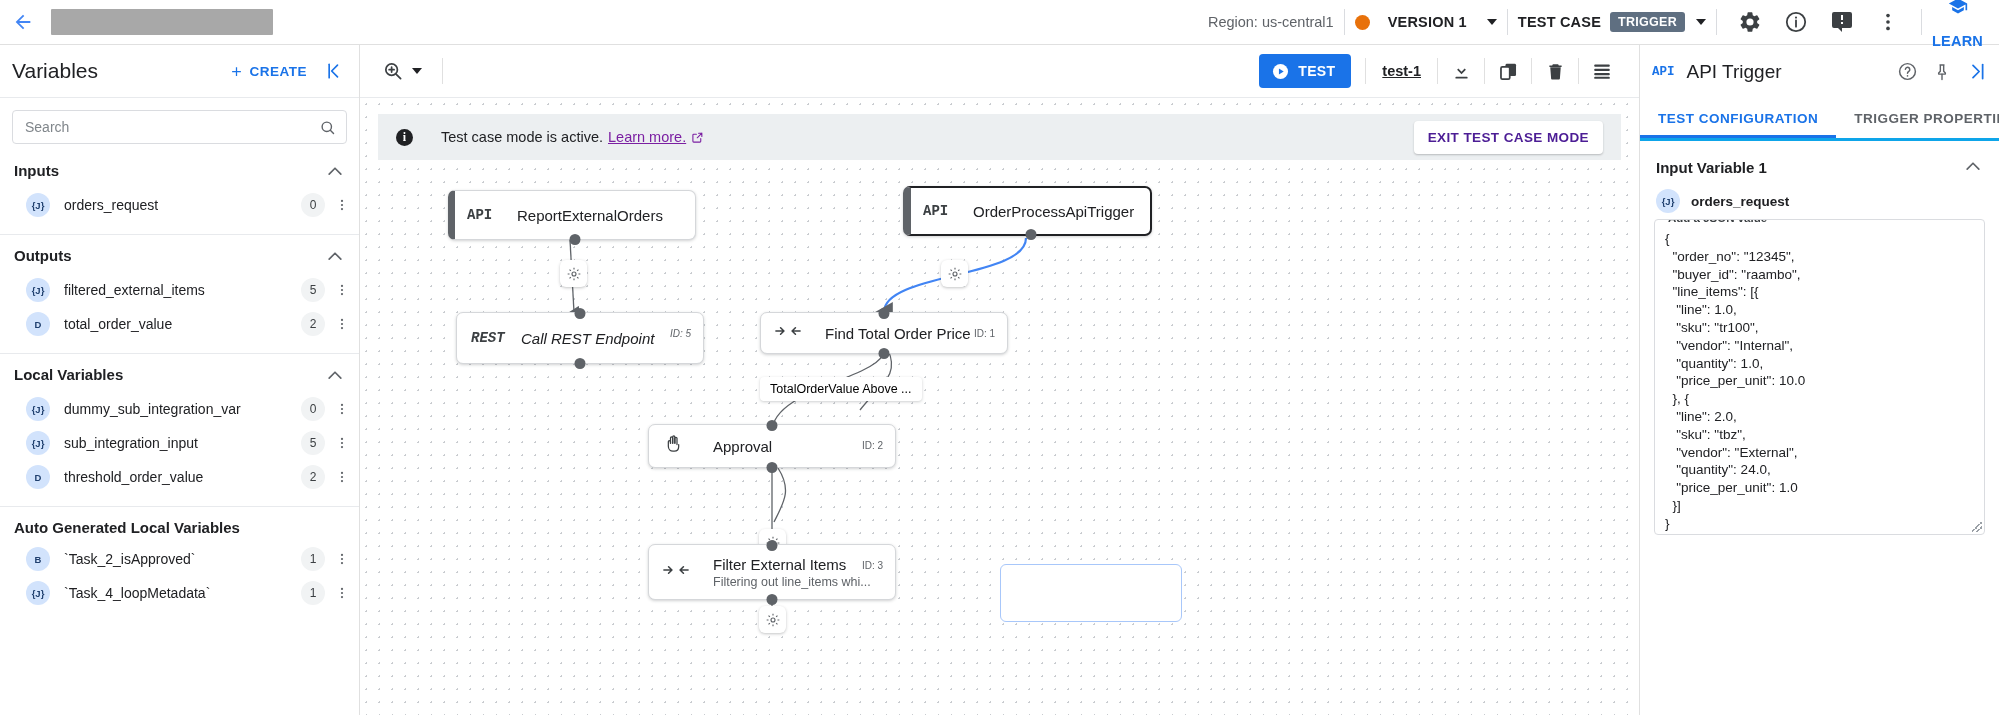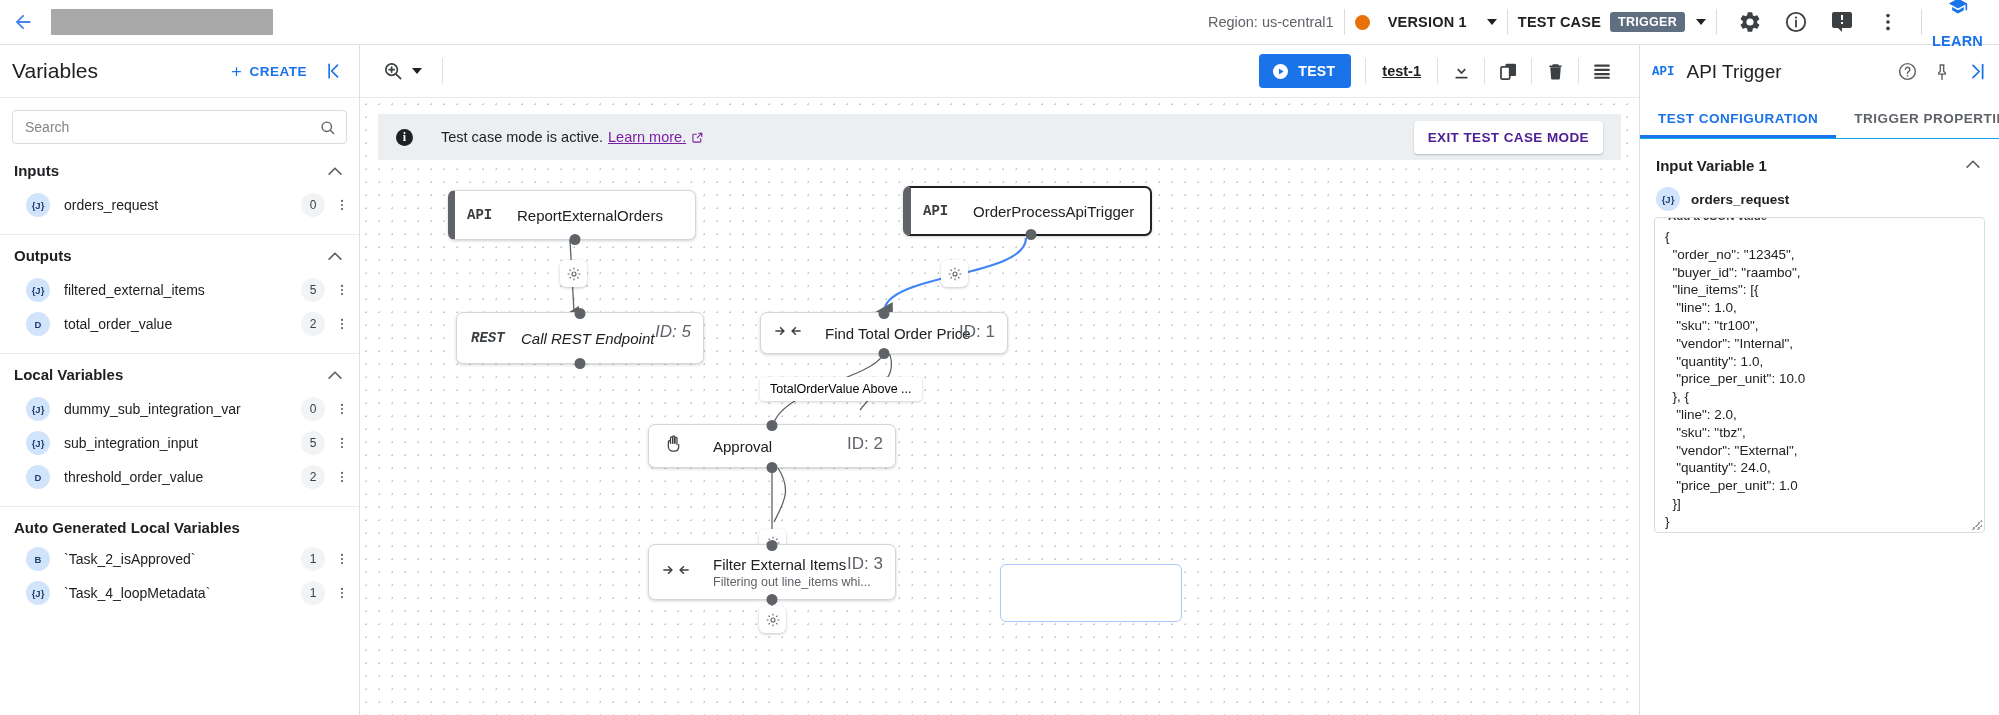--- a/index.html
+++ b/index.html
@@ -157,21 +157,21 @@
   }
   .node.trigger { border-left: 7px solid #5f6368; padding-left: 12px; }
   .node.trigger.selected { border:2px solid #202124; border-left:8px solid #5f6368; }
   .node-icon {
     font-family:"Liberation Mono", monospace; font-weight:bold; font-size:14px;
     color:#3c4043; width:50px; flex:0 0 50px; text-align:left;
   }
   .node-label { font-size:15px; color:#202124; }
   .node-sub { font-size:12.5px; color:#5f6368; margin-top:2px; }
   .node-id {
-    position:absolute; right:12px; top:9px; font-size:17px; color:#5f6368;
+    position:absolute; right:12px; top:15px; font-size:10px; color:#5f6368;
   }
   .node-txt { display:flex; flex-direction:column; justify-content:center; }
   .port {
     position:absolute; width:11px; height:11px; border-radius:50%; background:#5f6368;
     left:50%; transform:translateX(-50%);
   }
   .port.top { top:-5.5px; } .port.bot { bottom:-5.5px; }
   .gear-chip {
     position:absolute; width:27px; height:27px; border-radius:6px; background:#fff;
     box-shadow:0 1px 3px rgba(60,64,67,.3); display:flex; align-items:center;
@@ -192,21 +192,21 @@
     border-left:1px solid #e0e0e0; display:flex; flex-direction:column; overflow:hidden;
   }
   .rp-head { height:53px; display:flex; align-items:center; padding:0 12px; }
   .rp-api {
     font-family:"Liberation Mono", monospace; font-weight:bold; font-size:12.5px;
     color:#1a73e8; margin-right:12px;
   }
   .rp-title { font-size:19px; color:#202124; }
   .rp-ico { margin-left:14px; color:#5f6368; display:flex; align-items:center; cursor:pointer;}
   .rp-ico.blue { color:#1a73e8; }
-  .rp-tabs { display:flex; border-bottom:1px solid #0ea5e9; }
+  .rp-tabs { display:flex; border-bottom:3px solid #0ea5e9; }
   .rp-tab {
     padding: 13px 18px 12px 18px; font-size:13.5px; font-weight:bold;
     letter-spacing:.5px; color:#5f6368; cursor:pointer; white-space:nowrap;
   }
   .rp-tab.active { color:#1a73e8; box-shadow: inset 0 -3px 0 #1a73e8; }
   .rp-body { flex:1; overflow:hidden; padding: 0 14px; position:relative; }
   .rp-secthead { display:flex; align-items:center; padding: 16px 2px 10px 2px; }
   .rp-secttitle { font-size:15px; font-weight:bold; color:#202124; }
   .rp-sectchev { margin-left:auto; color:#5f6368; display:flex; cursor:pointer; }
   .rp-varrow { display:flex; align-items:center; padding: 2px 0 6px 2px; }

